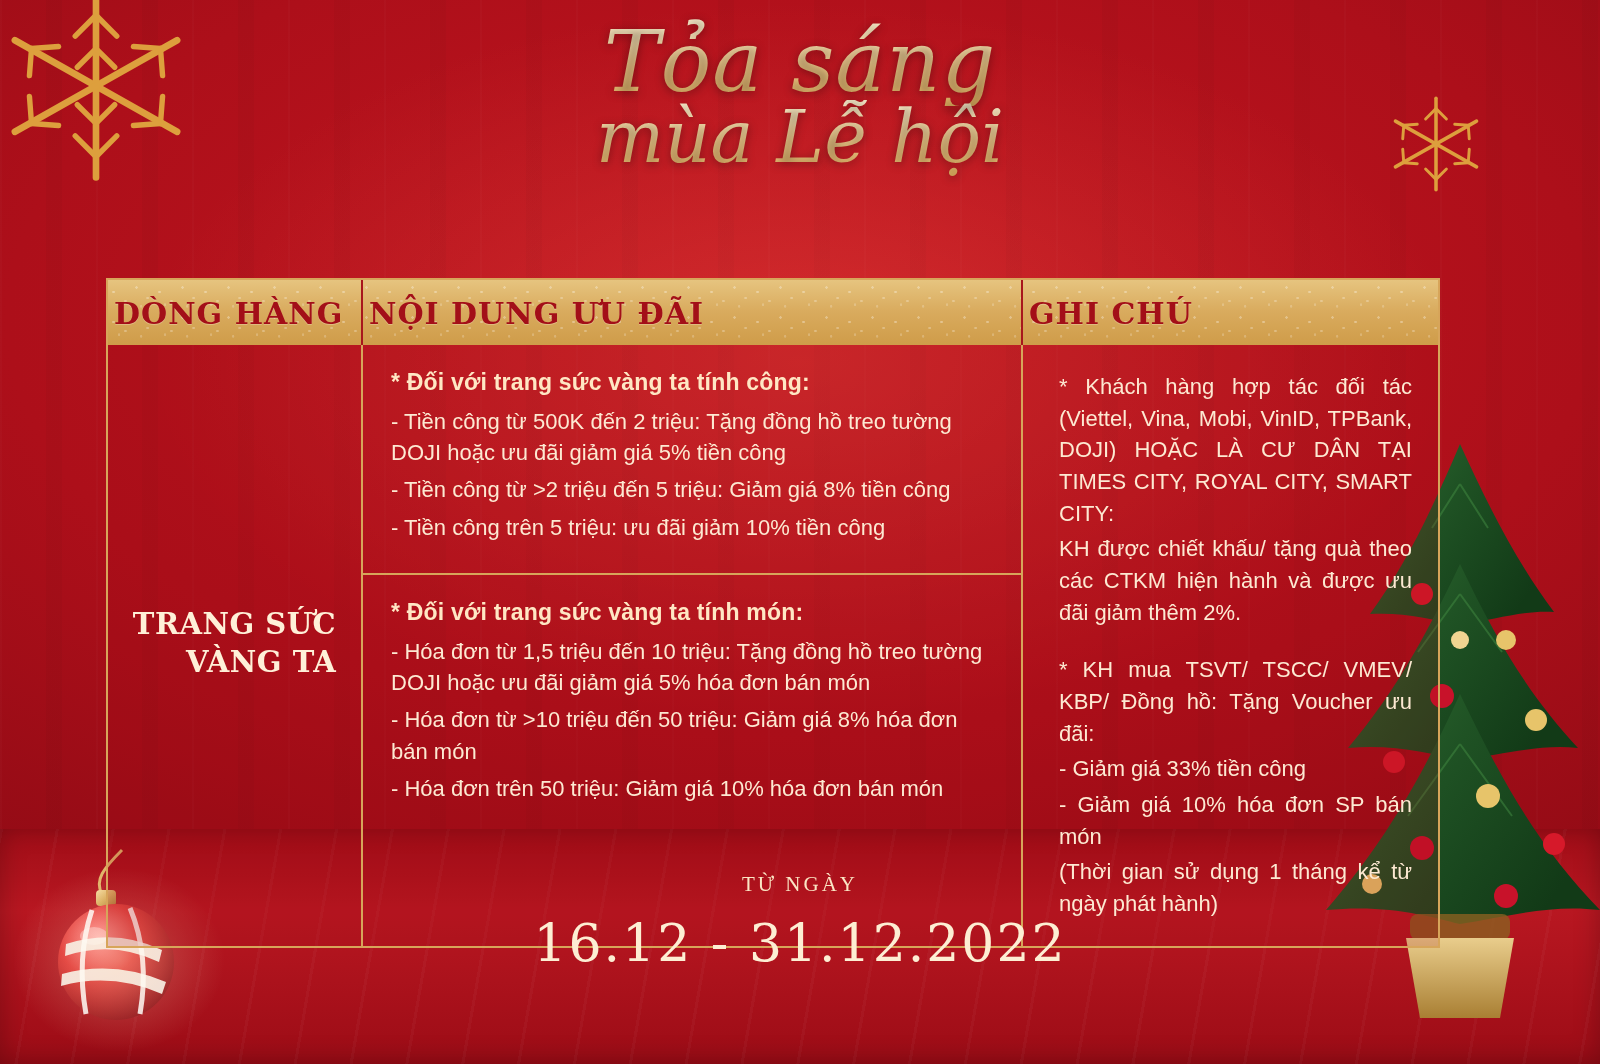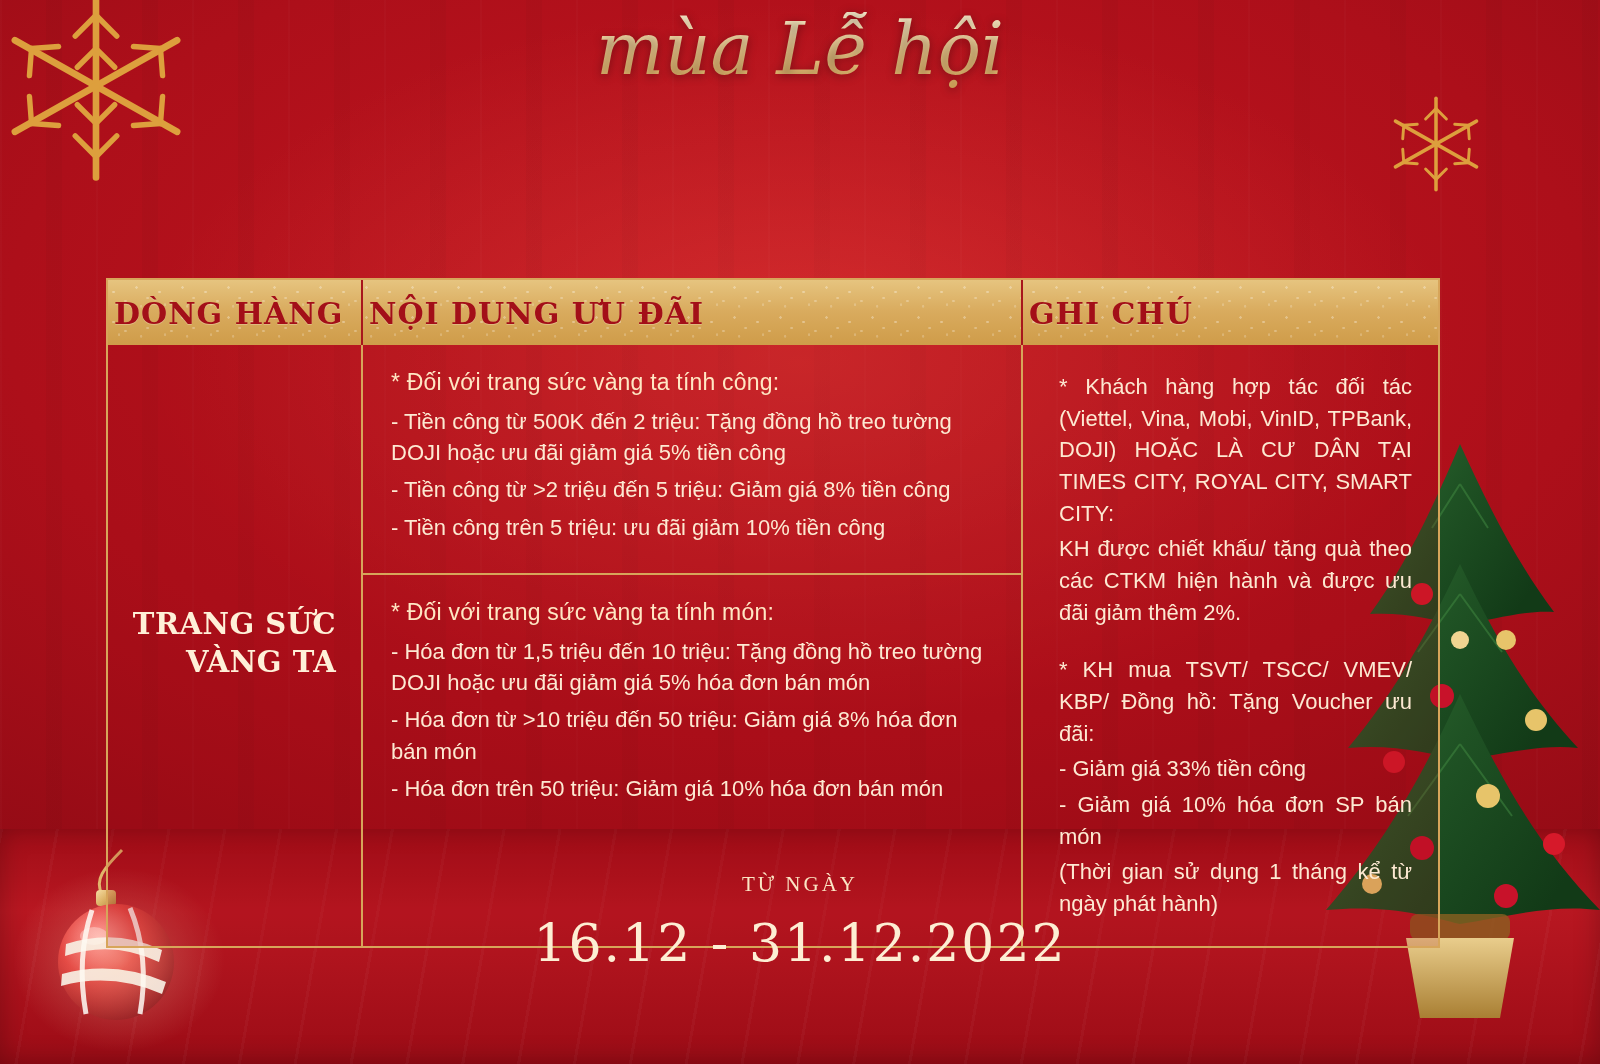--- a/index.html
+++ b/index.html
@@ -175,21 +175,21 @@
     font-size: 29px;
     line-height: 1.32;
     color: #fff0d8;
     text-align: right;
     letter-spacing: .5px;
   }
 
   .sub-block { padding: 24px 26px 24px 28px; }
   .sub-block + .sub-block { border-top: 2px solid #d7a55a; }
   .sub-title {
-    font-weight: normal;
+    font-weight: bold;
     font-size: 23px;
     color: #ffe7c4;
     margin-bottom: 10px;
     letter-spacing: .2px;
   }
   .line {
     font-size: 22px;
     line-height: 1.42;
     color: #fde9d2;
     margin: 6px 0;
@@ -307,20 +307,21 @@
         <line x1="19" y1="68" x2="18" y2="55"></line>
           <line x1="19" y1="68" x2="32" y2="69"></line>
         <line x1="81" y1="32" x2="82" y2="45"></line>
           <line x1="81" y1="32" x2="68" y2="31"></line>
       </g>
     </g>
   </svg>
 </div>
 
 <div class="headline">
+  <div class="line1">Tỏa sáng</div>
   <div class="line2">mùa Lễ hội</div>
 </div>
 
 <div class="promo-table">
 
   <div class="thead">
     <div class="th col-1">DÒNG HÀNG</div>
     <div class="th col-2">NỘI DUNG ƯU ĐÃI</div>
     <div class="th col-3">GHI CHÚ</div>
   </div>

